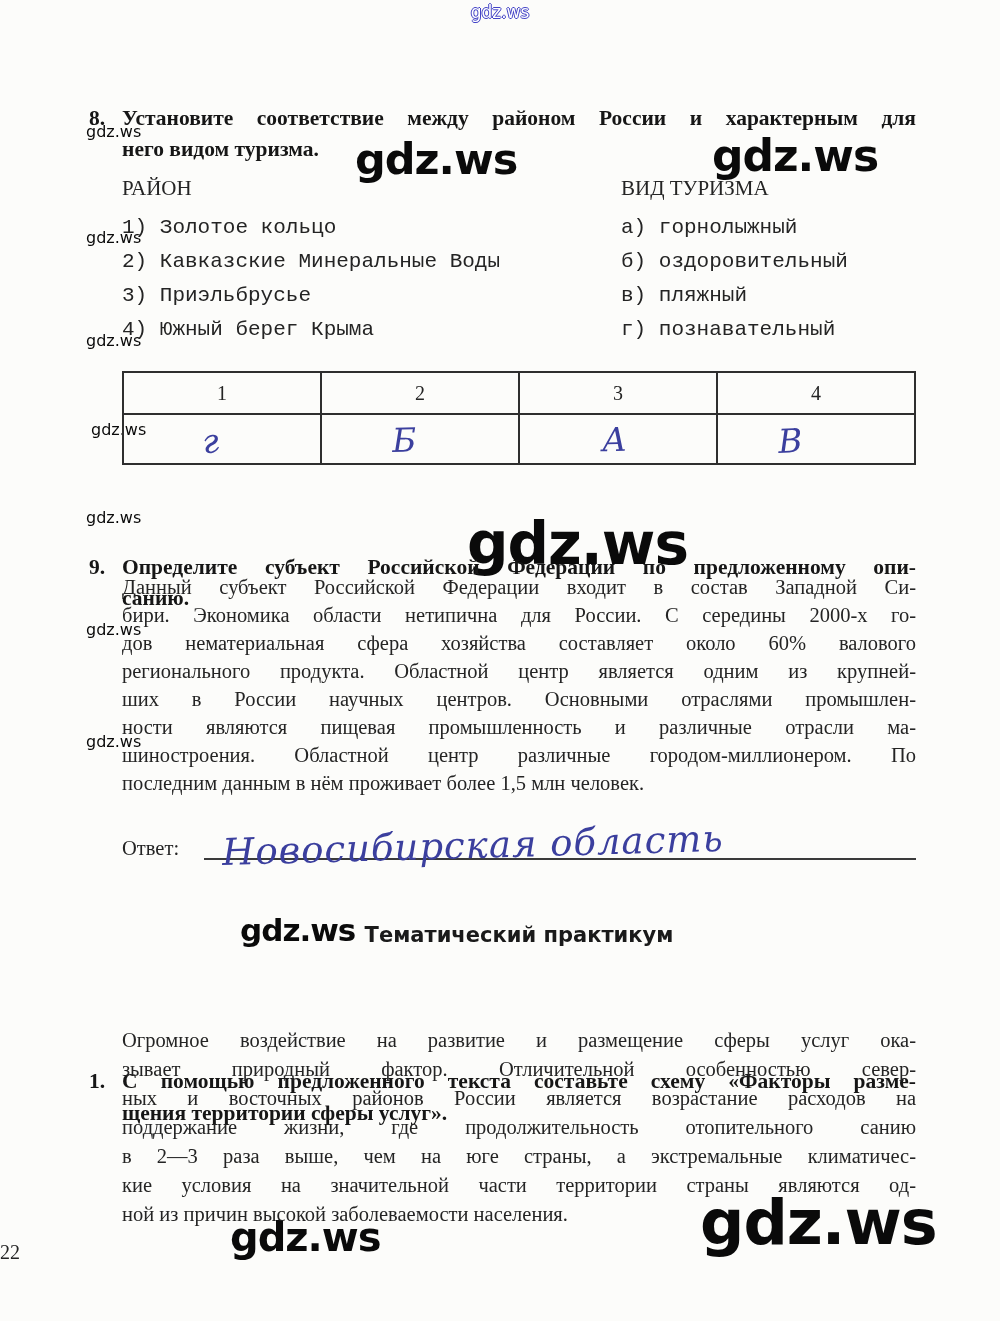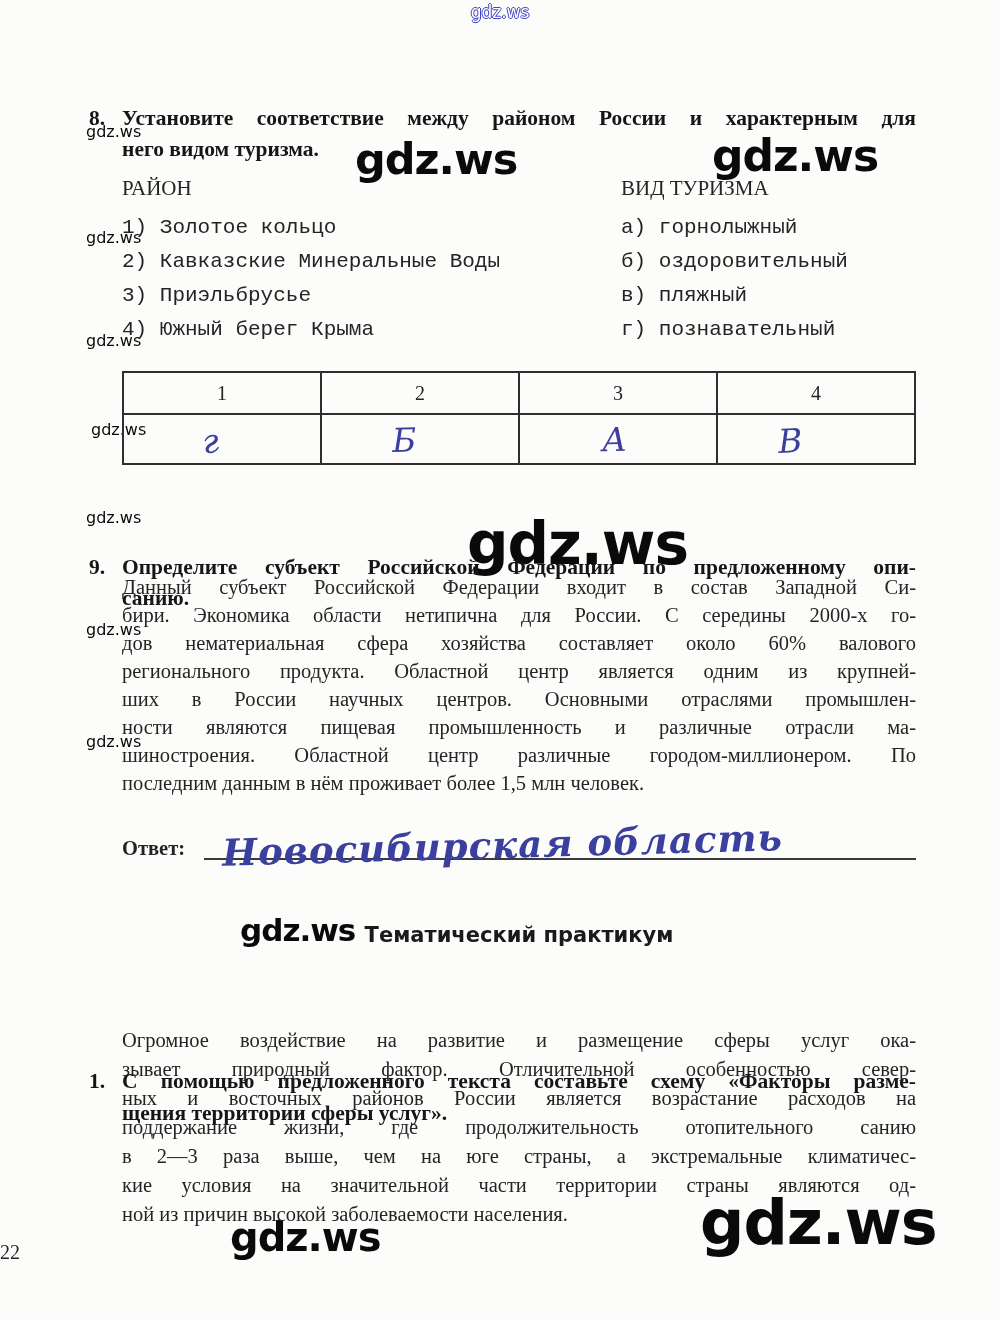--- a/index.html
+++ b/index.html
@@ -133,21 +133,21 @@
     <div class="serif-line jl">Данный субъект Российской Федерации входит в состав Западной Си-</div>
     <div class="serif-line jl">бири. Экономика области нетипична для России. С середины 2000-х го-</div>
     <div class="serif-line jl">дов нематериальная сфера хозяйства составляет около 60% валового</div>
     <div class="serif-line jl">регионального продукта. Областной центр является одним из крупней-</div>
     <div class="serif-line jl">ших в России научных центров. Основными отраслями промышлен-</div>
     <div class="serif-line jl">ности являются пищевая промышленность и различные отрасли ма-</div>
     <div class="serif-line jl">шиностроения. Областной центр различные городом-миллионером. По</div>
     <div class="serif-line">последним данным в нём проживает более 1,5 млн человек.</div>
   </div>
 
-  <div class="block answer-row" style="top:818px;font-weight:bold;">
+  <div class="block answer-row" style="top:818px;">
     <span class="answer-label">Ответ:</span>
     <span class="answer-line">
       <span class="hw hw-answer">Новосибирская область</span>
     </span>
   </div>
 
   <div class="block prac-title" style="top:899px;">Тематический практикум</div>
 
   <div class="block hang" style="top:941px;">
     <span class="qnum q1head">1.</span>

